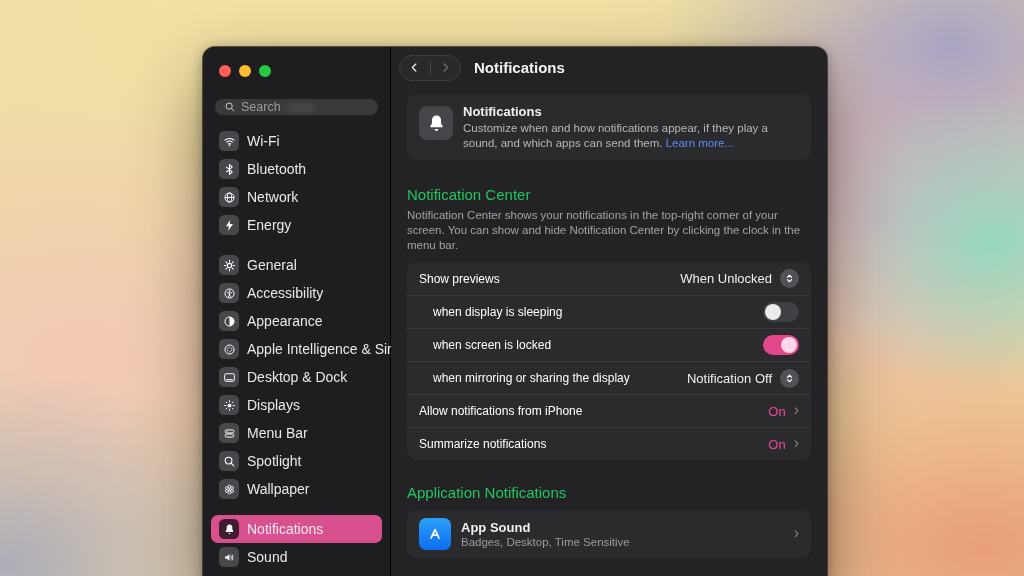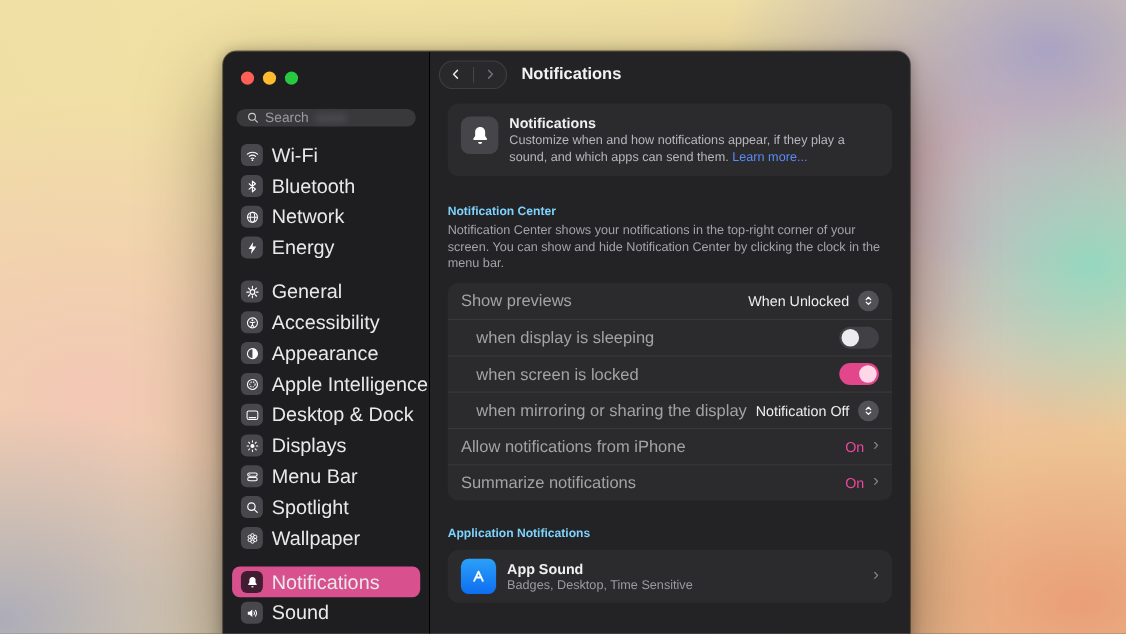--- a/index.html
+++ b/index.html
@@ -34,21 +34,21 @@
   .search-pill {
     margin:22px 12px 12px 12px; height:16px; border-radius:12px; background:#39393c;
     display:flex; align-items:center; padding:0 9px; gap:5px; color:#9a9aa1; font-size:12.5px;text-align:center;
   }
   .search-pill .smudge { width:30px; height:9px; border-radius:5px; background:#55555a; filter:blur(3px); opacity:.55; }
 
   .side-list { padding:0 8px; }
   .side-gap { height:12px; }
   .side-item {
     display:flex; align-items:center; gap:8px; height:28px; padding:0 8px;
-    border-radius:7px; color:#e9e9ec; font-size:18px; cursor:default; white-space:nowrap;
+    border-radius:7px; color:#e9e9ec; font-size:14px; cursor:default; white-space:nowrap;
   }
   .side-item.selected { background:#d9508e; }
   .tile {
     width:20px; height:20px; border-radius:5.5px; background:#48484c; flex:none;
     display:flex; align-items:center; justify-content:center;
   }
   .side-item.selected .tile { background:rgba(20,16,22,.78); }
   .tile svg { width:13px; height:13px; }
 
   
@@ -70,28 +70,28 @@
   }
   .hero-tile {
     width:34px; height:34px; border-radius:8px; background:#46464a; flex:none;
     display:flex; align-items:center; justify-content:center; margin-top:2px;
   }
   .hero-tile svg { width:21px; height:21px; }
   .hero-title { font-size:13px; font-weight:bold; color:#f0f0f2; margin-bottom:2px; }
   .hero-desc { font-size:11.5px; line-height:14.5px; color:#b6b6bc; max-width:370px; }
   .link { color:#5a8bf6; }
 
-  .sec-heading { font-size:11px; font-weight:bold; color:#7dd3fc; margin-top:26px; }
+  .sec-heading { font-size:15px; font-weight:normal; color:#22c55e; margin-top:26px; }
   .sec-desc { font-size:11.5px; line-height:15px; color:#a2a2a8; margin-top:5px; }
 
   .group { background:#2b2b2e; border-radius:10px; margin-top:9px; }
   .row { display:flex; align-items:center; justify-content:space-between; height:33px; padding:0 12px; }
   .row + .row { border-top:1px solid rgba(255,255,255,.065); }
   .row.indent { padding-left:26px; }
-  .row-label { font-size:15px; color:#a3a3a3; }
+  .row-label { font-size:12px; color:#ffffff; }
   .row-right { display:flex; align-items:center; gap:8px; }
   .row-value { font-size:13px; color:#ededf0; }
   .row-value.dim { color:#ec4899; }
   .chev-right { font-size:16px; color:#808086; line-height:1; transform:translateY(-1px); }
 
   .stepper {
     width:19px; height:19px; border-radius:50%; background:#515156;
     display:flex; align-items:center; justify-content:center;
   }
   .stepper svg { width:11px; height:11px; }

